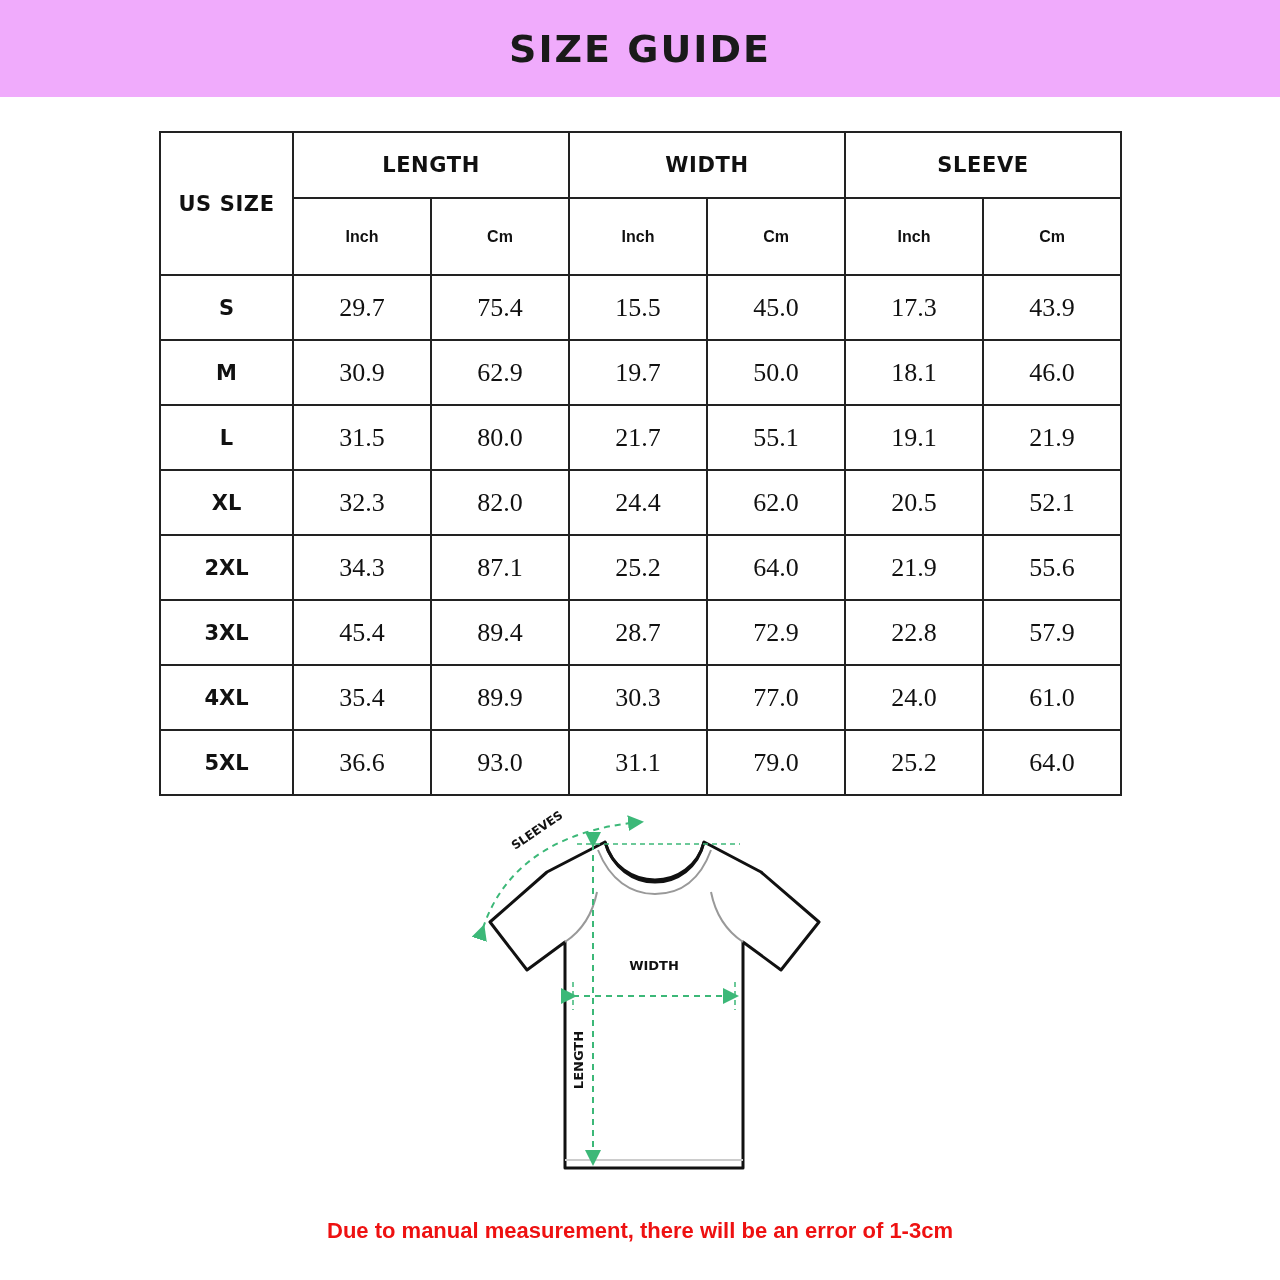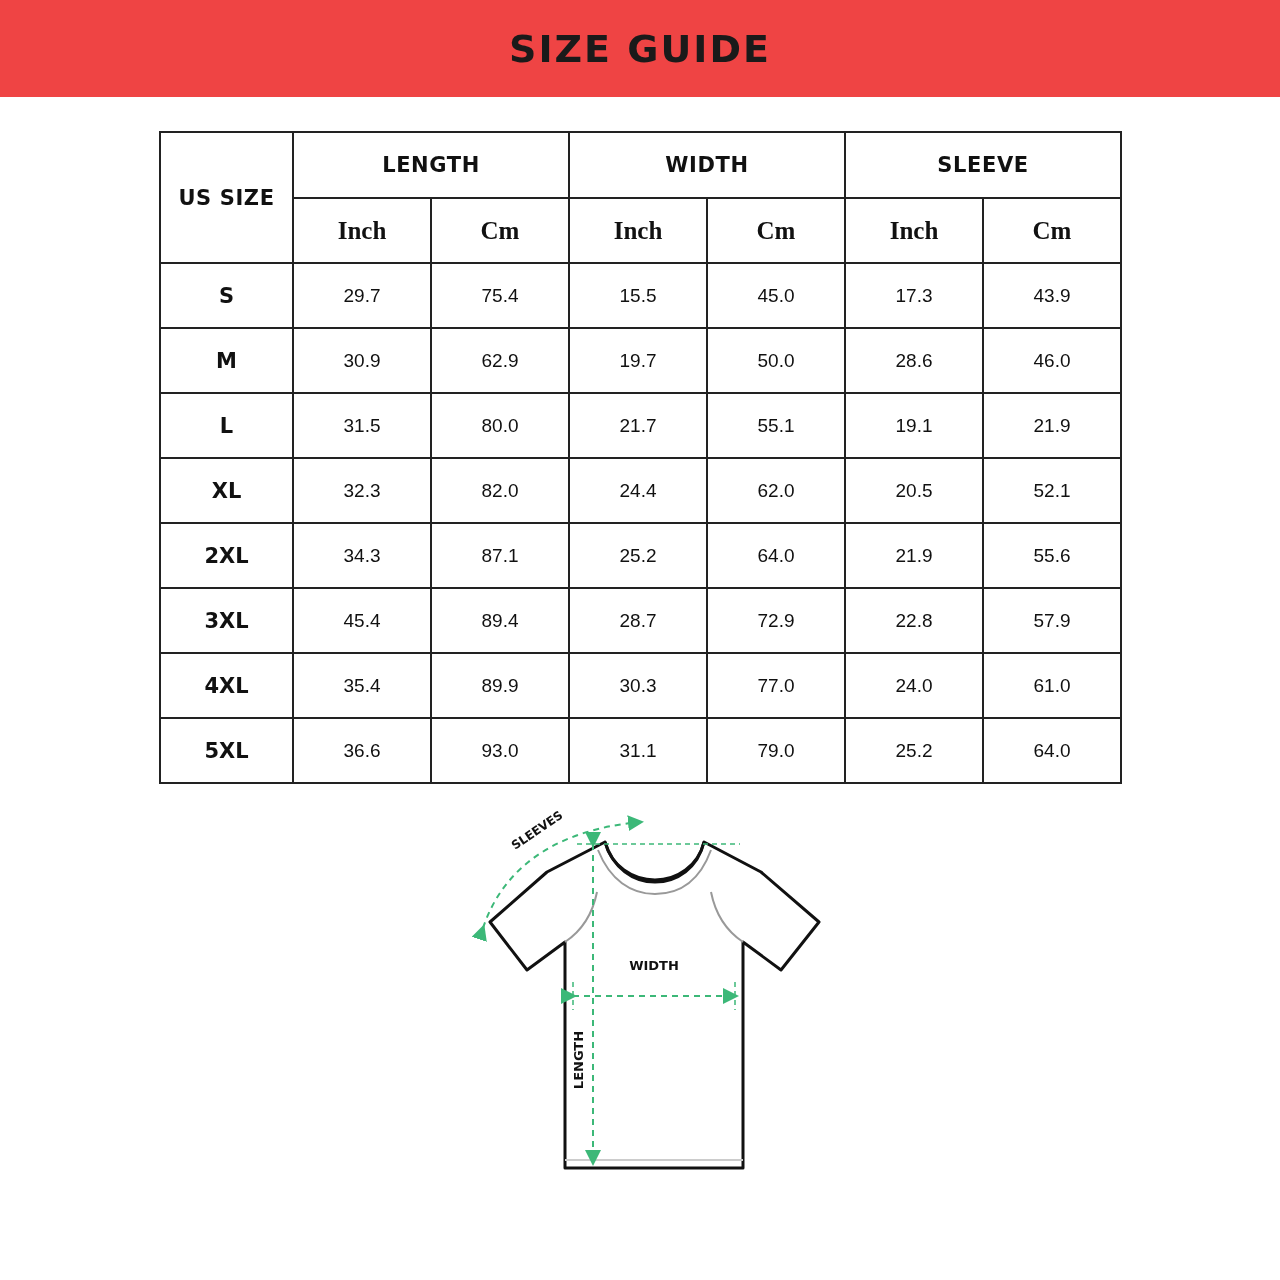--- a/index.html
+++ b/index.html
@@ -14,21 +14,21 @@
     width: 1280px; height: 1280px;
     overflow: hidden;
     background: #ffffff;
   }
 
   
   .banner {
     position: absolute;
     left: 0; top: 0;
     width: 1280px; height: 97px;
-    background: #ef4444;
+    background: #f0abfc;
     display: flex;
     align-items: center;
     justify-content: center;
   }
   .banner-title {
     font-size: 38px;
     font-weight: bold;
     letter-spacing: 2px;
     color: #1a1a1a;
     font-family: "DejaVu Sans", sans-serif;
@@ -53,29 +53,29 @@
     color: #111111;
   }
   .hdr-row th {
     height: 66px;
     font-size: 21px;
     font-weight: bold;
     letter-spacing: 0.6px;
     font-family: "DejaVu Sans", sans-serif;
   }
   .unit-row td {
-    height: 65px;
-    font-size: 25px;
-    font-weight: bold;
-    font-family: Liberation Serif, serif;
+    height: 77px;
+    font-size: 16px;
+    font-weight: bold;
+    font-family: Liberation Sans, sans-serif;
   }
   .data-row td {
     height: 65px;
-    font-size: 19px;
-    font-family: Liberation Sans, sans-serif;
+    font-size: 26px;
+    font-family: Liberation Serif, serif;
   }
   .data-row td.sizecol {
     font-weight: bold;
     font-size: 21px;
     font-family: "DejaVu Sans", sans-serif;
   }
   col.c-size { width: 133px; }
   col.c-val  { width: 138px; }
 
   
@@ -144,21 +144,21 @@
           <td>45.0</td>
           <td>17.3</td>
           <td>43.9</td>
         </tr>
         <tr class="data-row">
           <td class="sizecol">M</td>
           <td>30.9</td>
           <td>62.9</td>
           <td>19.7</td>
           <td>50.0</td>
-          <td>28.6</td>
+          <td>18.1</td>
           <td>46.0</td>
         </tr>
         <tr class="data-row">
           <td class="sizecol">L</td>
           <td>31.5</td>
           <td>80.0</td>
           <td>21.7</td>
           <td>55.1</td>
           <td>19.1</td>
           <td>21.9</td>
@@ -242,14 +242,15 @@
       <line x1="280" y1="172" x2="280" y2="200" stroke="#3cb878" stroke-width="1.5" stroke-dasharray="5 4"></line>
       <line x1="118" y1="186" x2="280" y2="186" stroke="#3cb878" stroke-width="2" stroke-dasharray="6 5" marker-start="url(#ahs)" marker-end="url(#ah)"></line>
       <text x="199" y="160" text-anchor="middle" font-family="DejaVu Sans, sans-serif" font-size="13" font-weight="bold" fill="#111111">WIDTH</text>
 
       <line x1="122" y1="34" x2="285" y2="34" stroke="#3cb878" stroke-width="1.5" stroke-dasharray="5 4"></line>
       <line x1="138" y1="34" x2="138" y2="352" stroke="#3cb878" stroke-width="2" stroke-dasharray="6 5" marker-start="url(#ahs)" marker-end="url(#ah)"></line>
       <text x="128" y="250" transform="rotate(-90 128 250)" text-anchor="middle" font-family="DejaVu Sans, sans-serif" font-size="13" font-weight="bold" fill="#111111">LENGTH</text>
     </svg>
   </div>
 
+  <div class="note">Due to manual measurement, there will be an error of 1-3cm</div>
 
 </div>
 
 </body></html>

